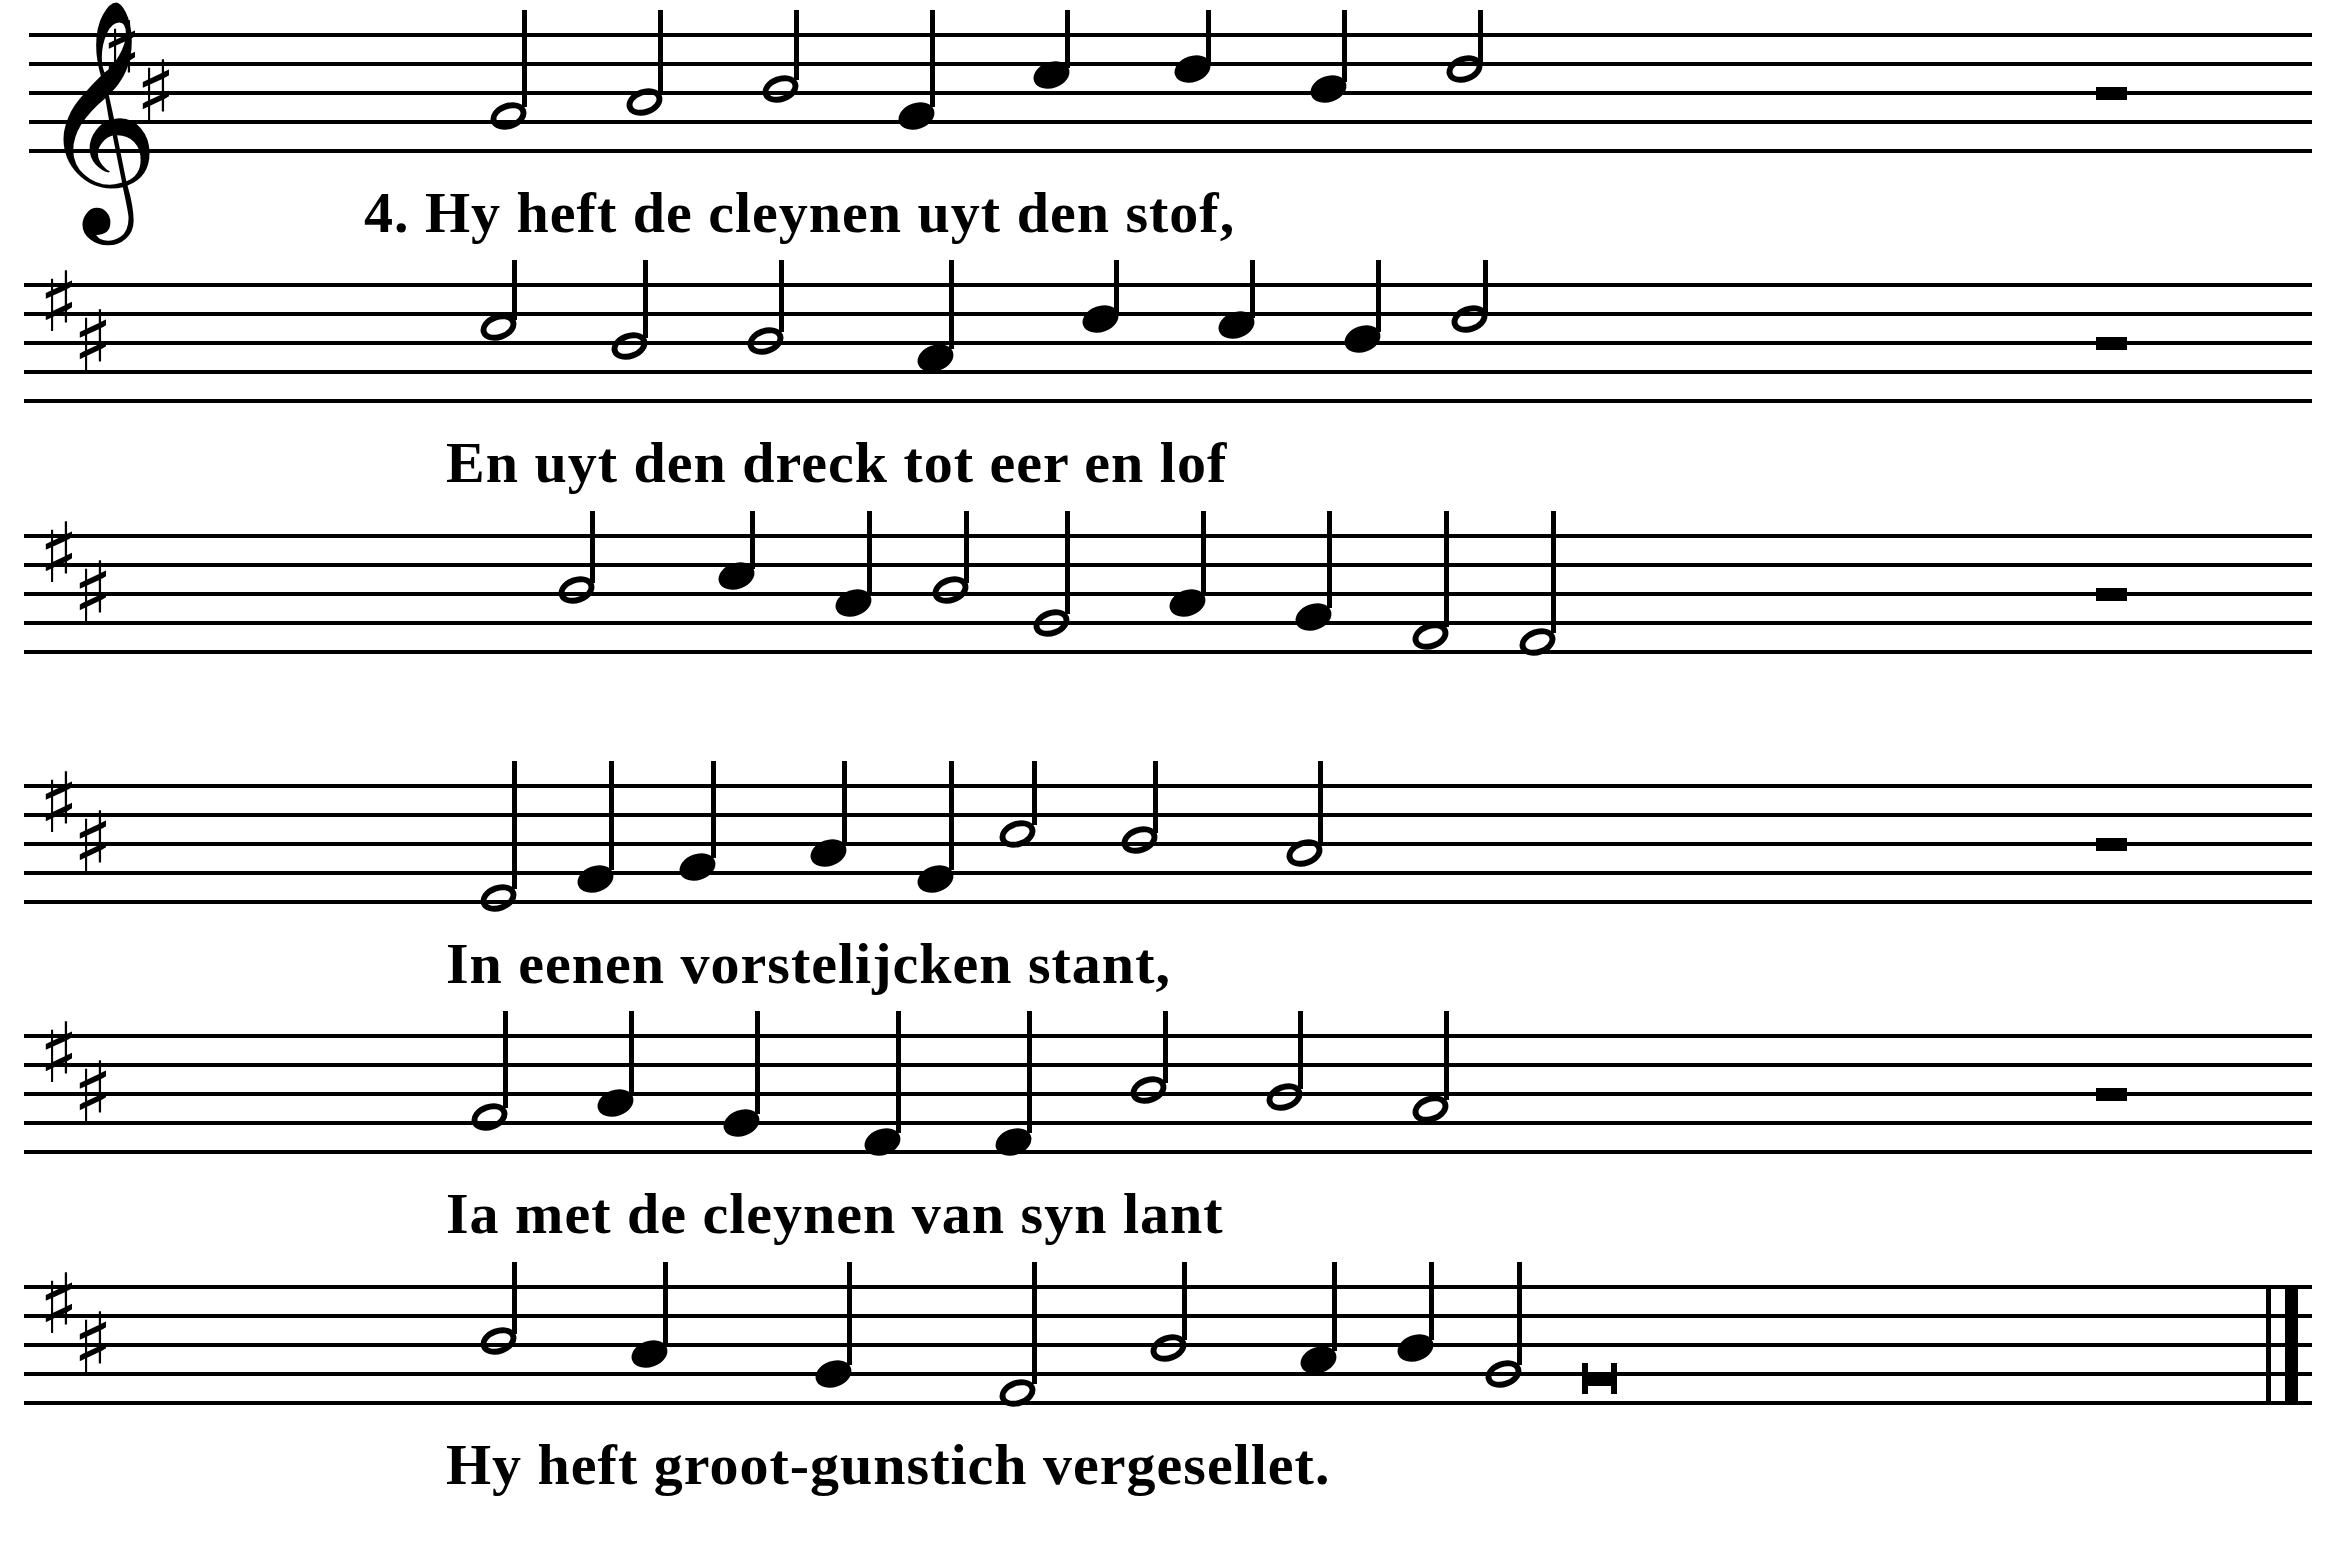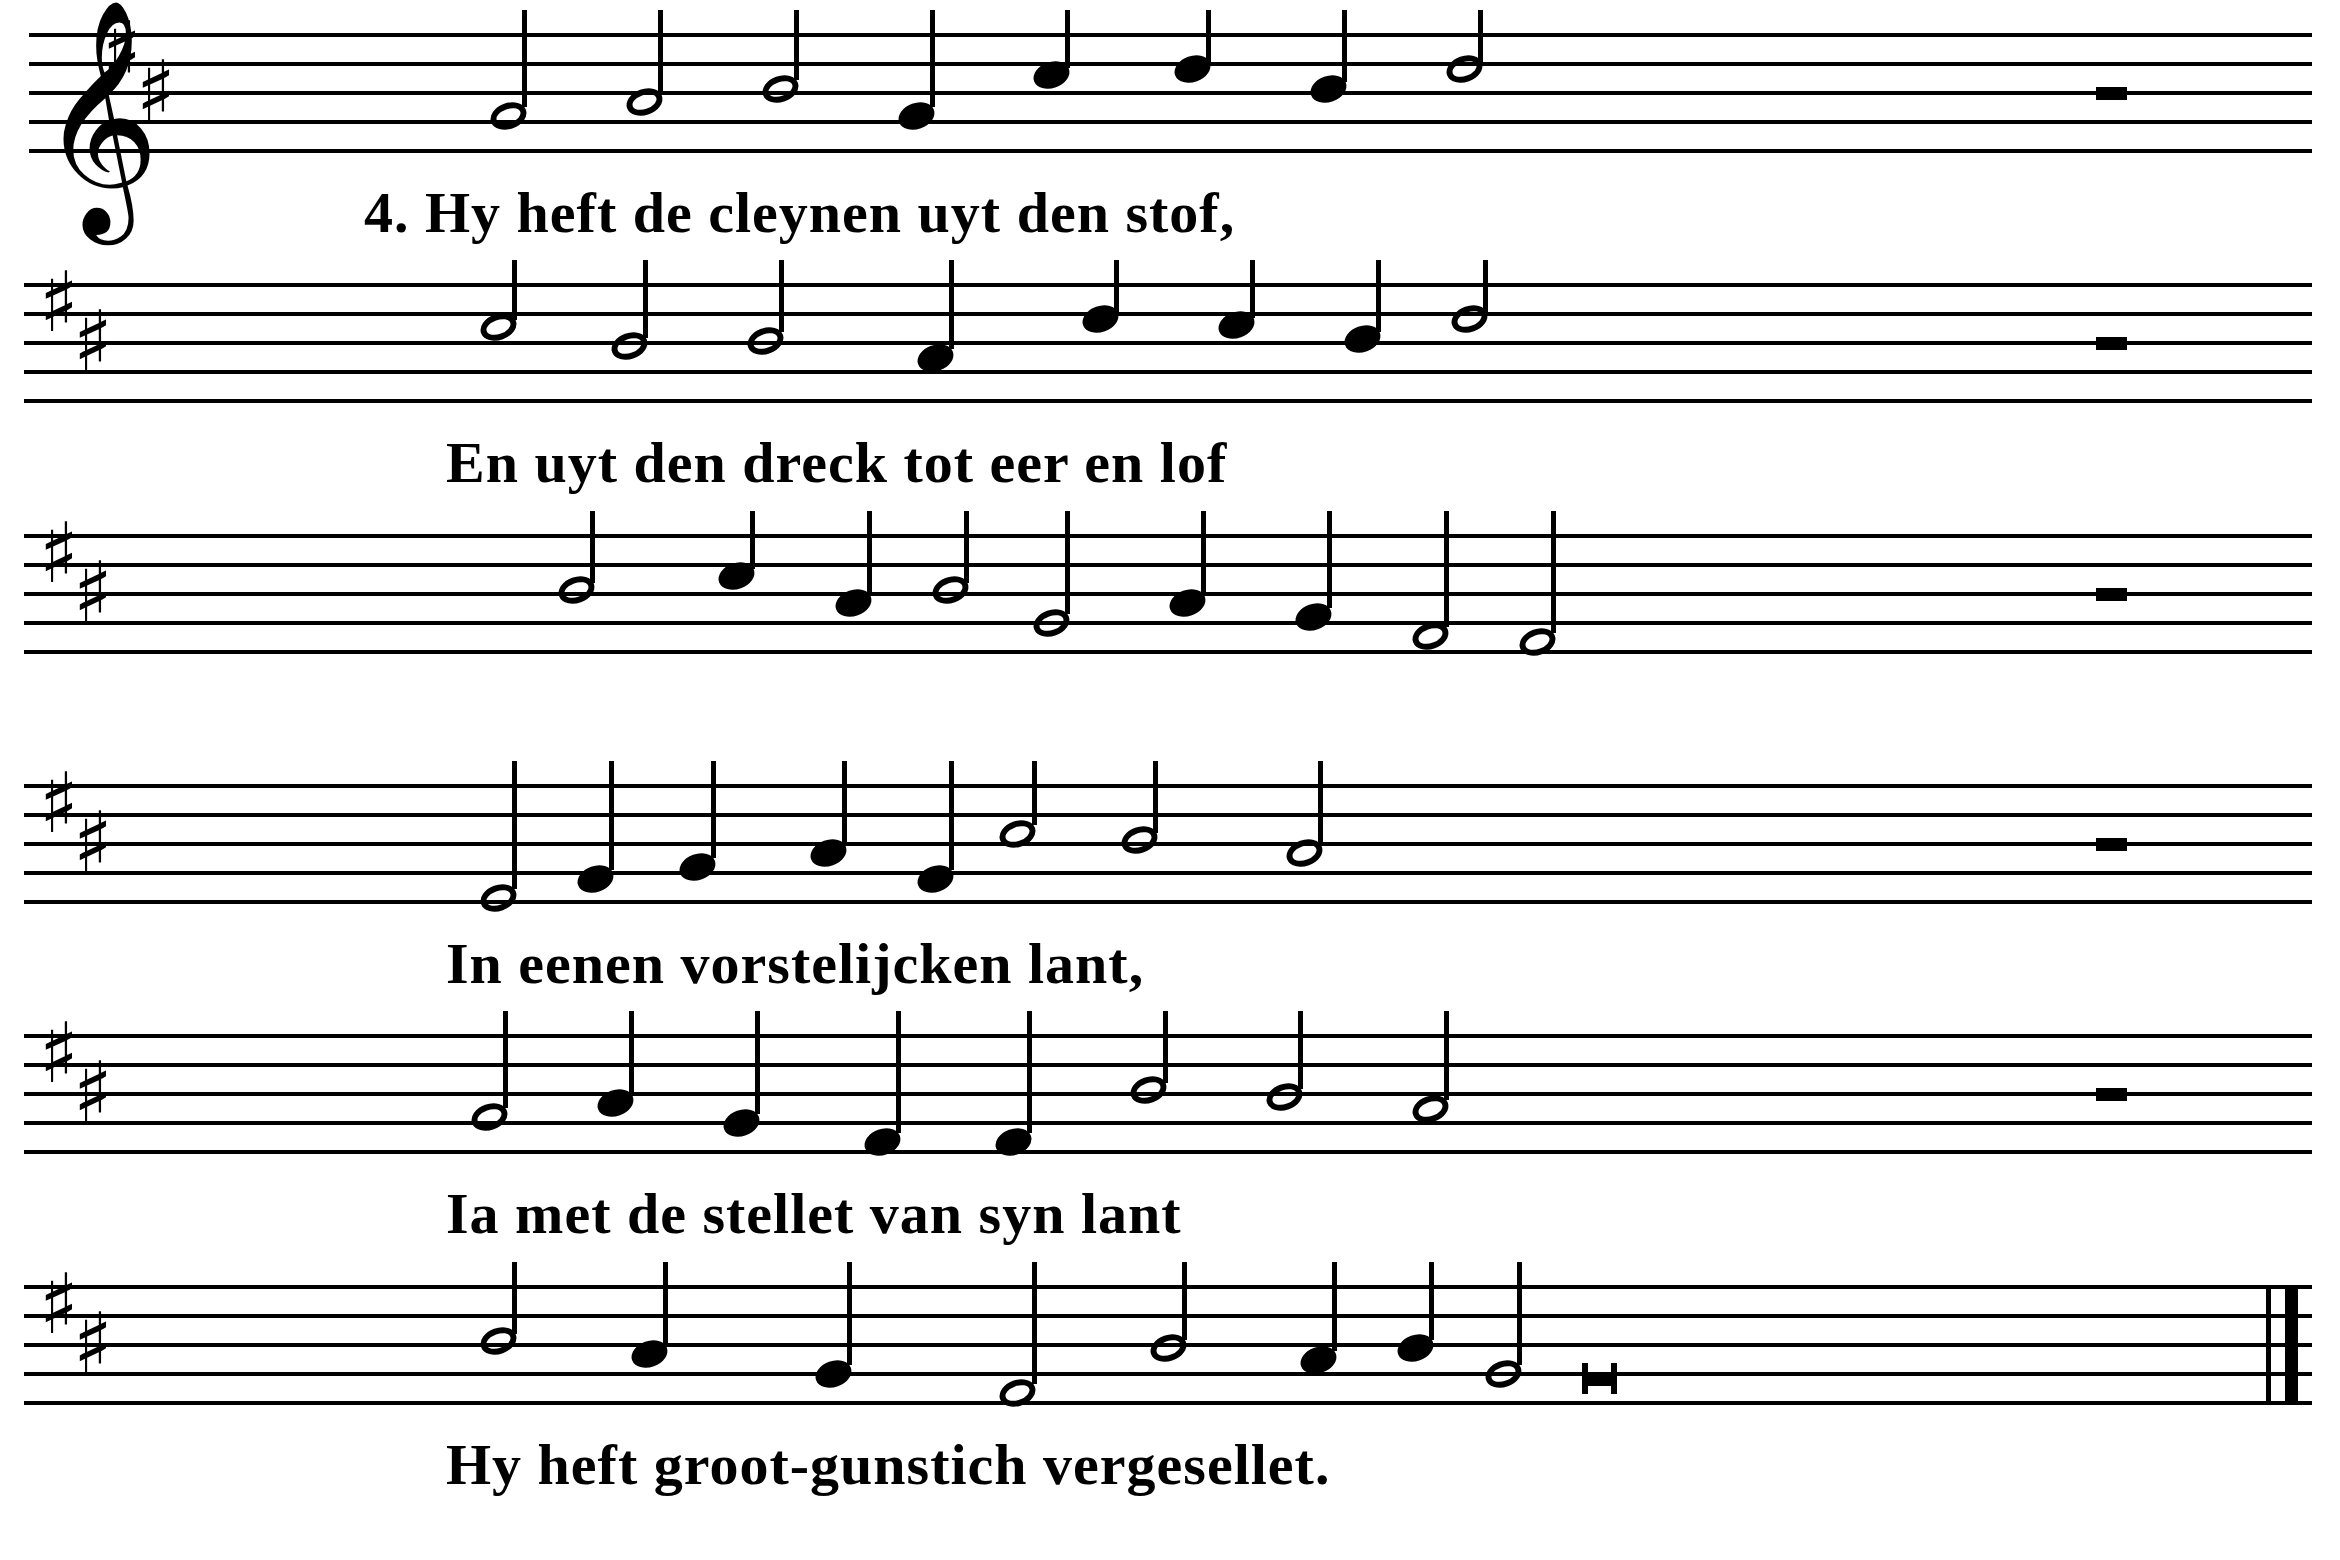--- a/index.html
+++ b/index.html
@@ -246,21 +246,21 @@
       <div class="note hollow" style="left:999px;top:70px;"></div>
       <div class="stem" style="left:1032px;top:9.7px;height:64px;"></div>
       <div class="note hollow" style="left:1121px;top:76px;"></div>
       <div class="stem" style="left:1153px;top:9.7px;height:72px;"></div>
       <div class="note hollow" style="left:1286px;top:89px;"></div>
       <div class="stem" style="left:1318px;top:9.7px;height:83px;"></div>
 
       <div class="rest" style="left:2096px;top:87px;"></div>
     </div>
     <div class="lyric-row">
-      <div class="lyric lyric-text" style="left:446px;top:13.6px;">In eenen vorstelijcken lant,</div>
+      <div class="lyric lyric-text" style="left:446px;top:13.6px;">In eenen vorstelijcken stant,</div>
     </div>
   </div>
 
   <div class="system" style="position:absolute;left:0;top:1001px;">
     <div class="staff-block">
       <div class="staff-lines">
         <div class="staff-line" style="left:24px;right:29px;top:33px;"></div>
         <div class="staff-line" style="left:24px;right:29px;top:62px;"></div>
         <div class="staff-line" style="left:24px;right:29px;top:91px;"></div>
         <div class="staff-line" style="left:24px;right:29px;top:120px;"></div>
@@ -282,21 +282,21 @@
       <div class="note hollow" style="left:1130px;top:76px;"></div>
       <div class="stem" style="left:1163px;top:9.7px;height:72px;"></div>
       <div class="note hollow" style="left:1266px;top:83px;"></div>
       <div class="stem" style="left:1298px;top:9.7px;height:78px;"></div>
       <div class="note hollow" style="left:1412px;top:95px;"></div>
       <div class="stem" style="left:1444px;top:9.7px;height:89px;"></div>
 
       <div class="rest" style="left:2096px;top:87px;"></div>
     </div>
     <div class="lyric-row">
-      <div class="lyric lyric-text" style="left:446px;top:13.6px;">Ia met de stellet van syn lant</div>
+      <div class="lyric lyric-text" style="left:446px;top:13.6px;">Ia met de cleynen van syn lant</div>
     </div>
   </div>
 
   <div class="system" style="position:absolute;left:0;top:1252px;">
     <div class="staff-block">
       <div class="staff-lines">
         <div class="staff-line" style="left:24px;right:29px;top:33px;"></div>
         <div class="staff-line" style="left:24px;right:29px;top:62px;"></div>
         <div class="staff-line" style="left:24px;right:29px;top:91px;"></div>
         <div class="staff-line" style="left:24px;right:29px;top:120px;"></div>

